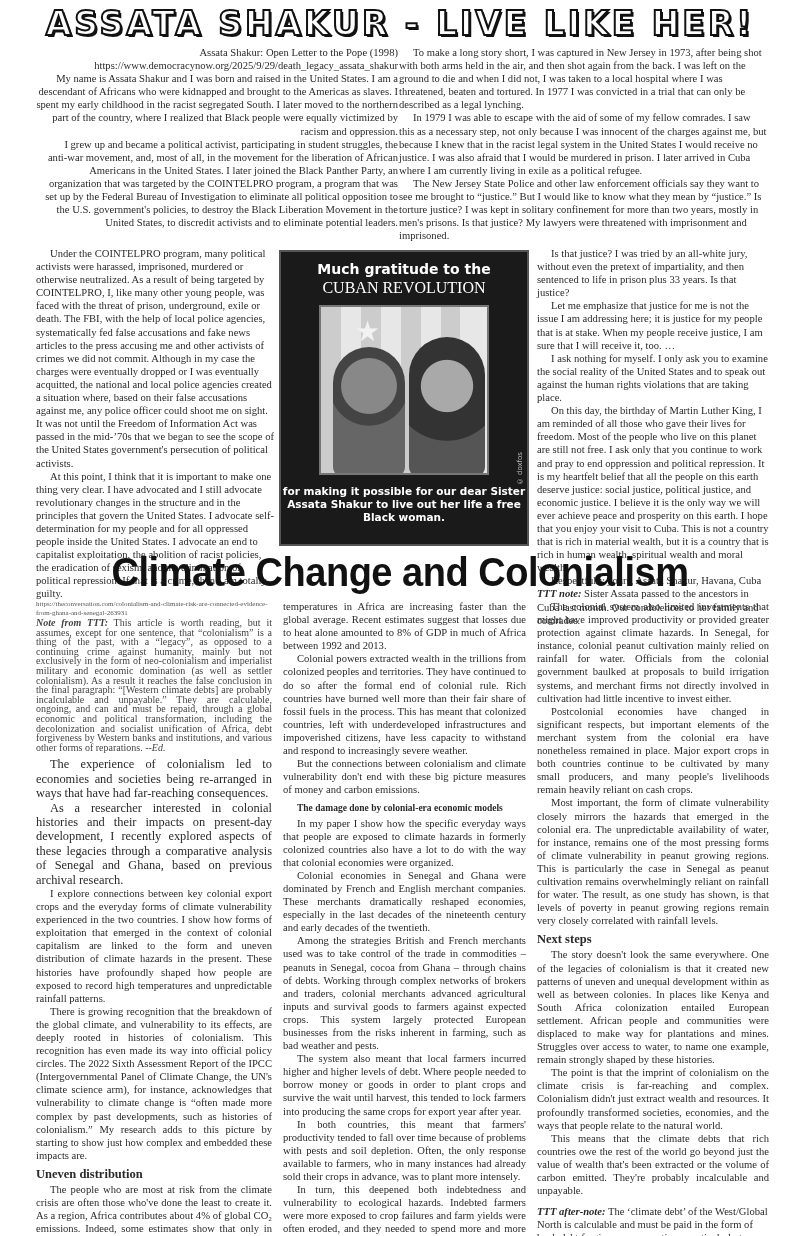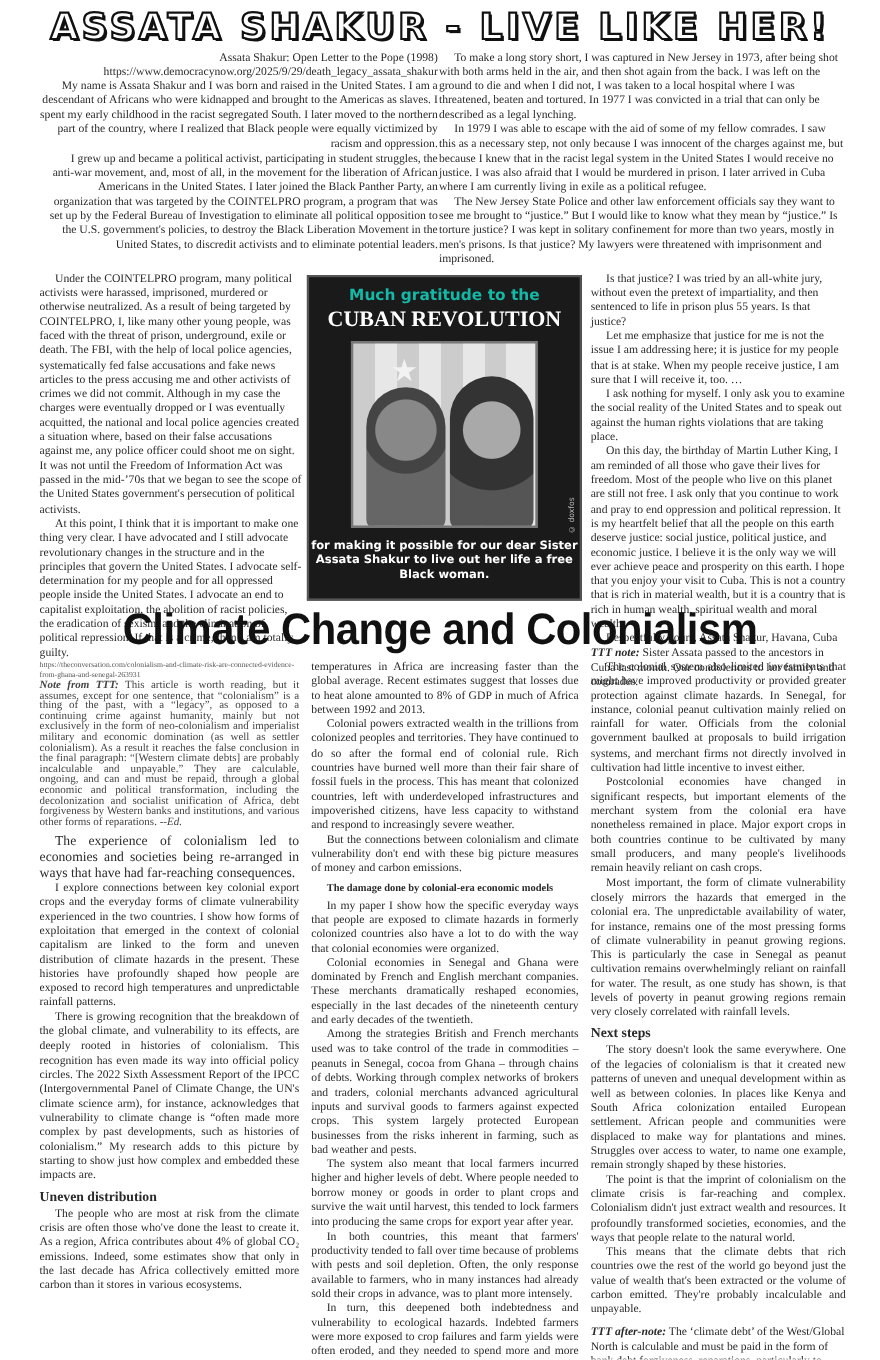--- a/index.html
+++ b/index.html
@@ -22,22 +22,22 @@
   .a-left { left: 36px; top: 46px; width: 362px; text-align: right; }
   .a-right { left: 399px; top: 46px; width: 368px; }
   .a-col1 { left: 36px; top: 247px; width: 238px; }
   .a-col3 { left: 537px; top: 247px; width: 232px; }
 
   .poster {
     position: absolute; left: 279px; top: 250px; width: 250px; height: 296px;
     background: #1a1a1a; border: 2px solid #555; text-align: center;
     font-family: "DejaVu Sans", sans-serif;
   }
-  .poster .p-top { color: #14b8a6; font-weight: bold; font-size: 14px; margin-top: 9px; }
-  .poster .p-headline { color: #fff; font-family: "Liberation Serif", serif; font-weight: bold; font-size: 20px; margin-top: 2px; }
+  .poster .p-top { color: #ffffff; font-weight: bold; font-size: 14px; margin-top: 9px; }
+  .poster .p-headline { color: #fff; font-family: "Liberation Serif", serif; font-weight: normal; font-size: 16px; margin-top: 2px; }
   .poster .p-photo {
     position: relative; margin: 8px auto 0; width: 170px; height: 170px;
     background: linear-gradient(90deg, #ccc 0 12%, #e7e7e7 12% 24%, #ccc 24% 36%, #e7e7e7 36% 48%, #ccc 48% 60%, #e7e7e7 60% 72%, #ccc 72% 84%, #e7e7e7 84%);
     border: 2px solid #777; overflow: hidden;
   }
   .poster .p-star { position: absolute; left: 34px; top: 8px; color: #f2f2f2; font-size: 28px; }
   .poster .p-man { position: absolute; left: 12px; top: 40px; width: 72px; height: 130px; border-radius: 36px 36px 10px 10px; background: radial-gradient(circle at 50% 30%, #888 0 28%, #444 29% 40%, #666 41%); }
   .poster .p-woman { position: absolute; left: 88px; top: 30px; width: 76px; height: 140px; border-radius: 38px 38px 10px 10px; background: radial-gradient(circle at 50% 35%, #a9a9a9 0 26%, #333 27% 55%, #555 56%); }
   .poster .p-credit { position: absolute; right: 3px; top: 200px; color: #bbb; font-size: 7px; writing-mode: vertical-rl; transform: rotate(180deg); }
   .poster .p-bottom { color: #fff; font-weight: bold; font-size: 10.5px; line-height: 13px; margin-top: 10px; padding: 0 0; }
@@ -90,35 +90,36 @@
   <div class="p-photo">
     <span class="p-star">★</span>
     <div class="p-man"></div>
     <div class="p-woman"></div>
   </div>
   <div class="p-credit">© doxfos</div>
   <div class="p-bottom">for making it possible for our dear Sister Assata Shakur to live out her life a free Black woman.</div>
 </div>
 
 <div class="col a-col3">
-  <p>Is that justice? I was tried by an all-white jury, without even the pretext of impartiality, and then sentenced to life in prison plus 55 years. Is that justice?</p>
+  <p>Is that justice? I was tried by an all-white jury, without even the pretext of impartiality, and then sentenced to life in prison plus 33 years. Is that justice?</p>
   <p>Let me emphasize that justice for me is not the issue I am addressing here; it is justice for my people that is at stake. When my people receive justice, I am sure that I will receive it, too. …</p>
   <p>I ask nothing for myself. I only ask you to examine the social reality of the United States and to speak out against the human rights violations that are taking place.</p>
   <p>On this day, the birthday of Martin Luther King, I am reminded of all those who gave their lives for freedom. Most of the people who live on this planet are still not free. I ask only that you continue to work and pray to end oppression and political repression. It is my heartfelt belief that all the people on this earth deserve justice: social justice, political justice, and economic justice. I believe it is the only way we will ever achieve peace and prosperity on this earth. I hope that you enjoy your visit to Cuba. This is not a country that is rich in material wealth, but it is a country that is rich in human wealth, spiritual wealth and moral wealth.</p>
   <p>Respectfully yours, Assata Shakur, Havana, Cuba</p>
   <p class="noindent"><span class="bi">TTT note:</span><span> Sister Assata passed to the ancestors in Cuba last month. Our condolences to her family and comrades.</span></p>
 </div>
 
 <div class="section-title">Climate  Change and Colonialism</div>
 
 <div class="col c-col1 just">
   <p class="noindent url">https://theconversation.com/colonialism-and-climate-risk-are-connected-evidence-from-ghana-and-senegal-263931</p>
   <p class="noindent ednote"><span class="bi">Note from TTT:</span><span> This article is worth reading, but it assumes, except for one sentence, that “colonialism” is a thing of the past, with a “legacy”, as opposed to a continuing crime against humanity, mainly but not exclusively in the form of neo-colonialism and imperialist military and economic domination (as well as settler colonialism). As a result it reaches the false conclusion in the final paragraph: “[Western climate debts] are probably incalculable and unpayable.” They are calculable, ongoing, and can and must be repaid, through a global economic and political transformation, including the decolonization and socialist unification of Africa, debt forgiveness by Western banks and institutions, and various other forms of reparations. </span><i>--Ed.</i></p>
   <div class="lead">
     <p>The experience of colonialism led to economies and societies being re-arranged in ways that have had far-reaching consequences.</p>
+    <p>As a researcher interested in colonial histories and their impacts on present-day development, I recently explored aspects of these legacies through a comparative analysis of Senegal and Ghana, based on previous archival research.</p>
   </div>
   <p>I explore connections between key colonial export crops and the everyday forms of climate vulnerability experienced in the two countries. I show how forms of exploitation that emerged in the context of colonial capitalism are linked to the form and uneven distribution of climate hazards in the present. These histories have profoundly shaped how people are exposed to record high temperatures and unpredictable rainfall patterns.</p>
   <p>There is growing recognition that the breakdown of the global climate, and vulnerability to its effects, are deeply rooted in histories of colonialism. This recognition has even made its way into official policy circles. The 2022 Sixth Assessment Report of the IPCC (Intergovernmental Panel of Climate Change, the UN's climate science arm), for instance, acknowledges that vulnerability to climate change is “often made more complex by past developments, such as histories of colonialism.” My research adds to this picture by starting to show just how complex and embedded these impacts are.</p>
   <p class="subhead">Uneven distribution</p>
   <p>The people who are most at risk from the climate crisis are often those who've done the least to create it. As a region, Africa contributes about 4% of global CO₂ emissions. Indeed, some estimates show that only in the last decade has Africa collectively emitted more carbon than it stores in various ecosystems.</p>
 
 </div>
 
 <div class="col c-col2 just">
   <p class="noindent">temperatures in Africa are increasing faster than the global average. Recent estimates suggest that losses due to heat alone amounted to 8% of GDP in much of Africa between 1992 and 2013.</p>

